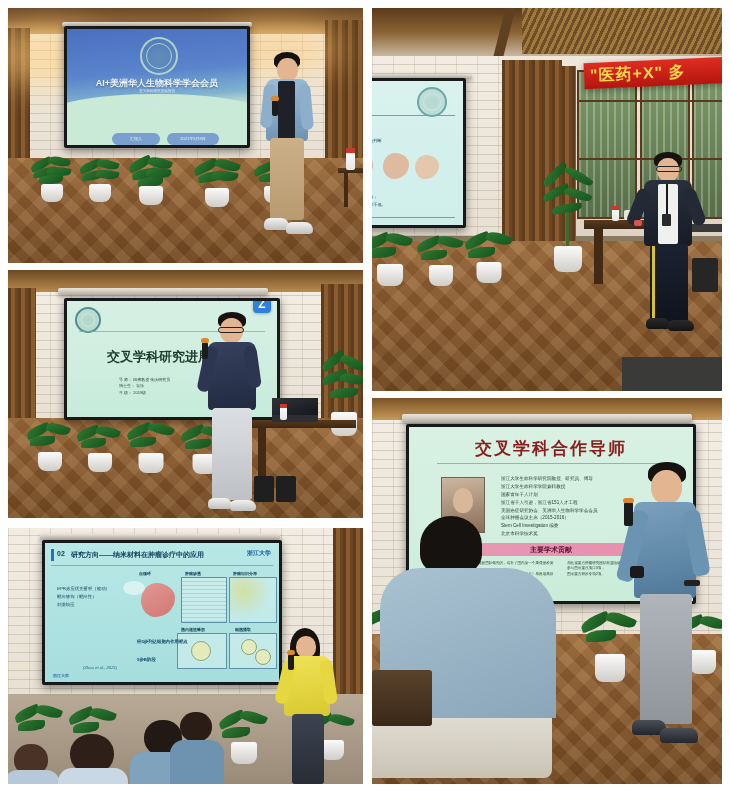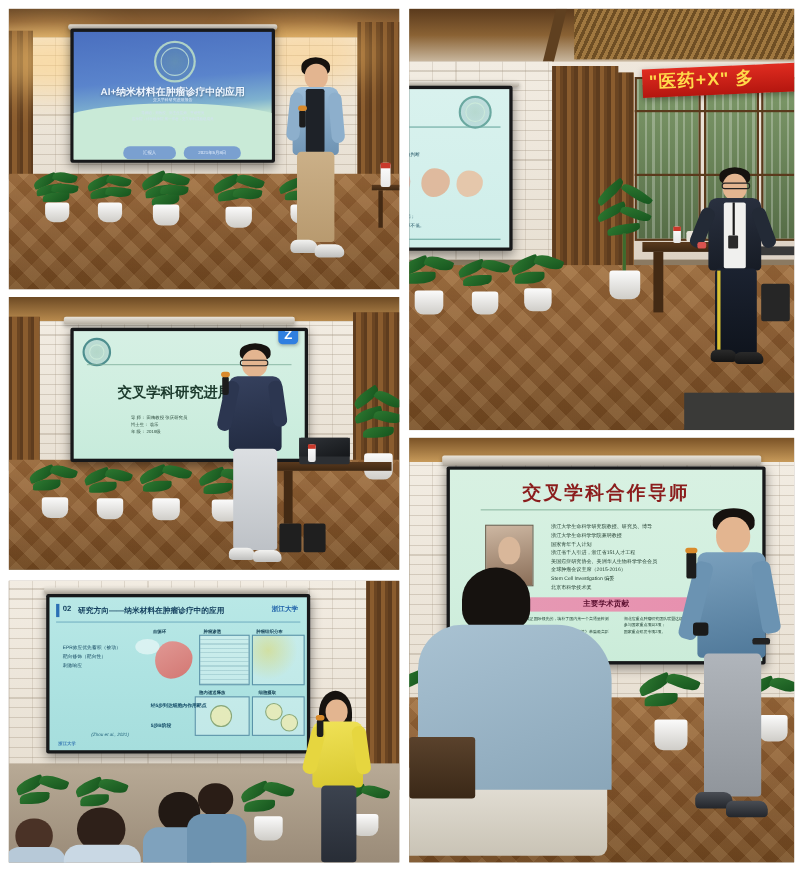--- a/index.html
+++ b/index.html
@@ -151,21 +151,21 @@
       <div class="glow" style="left:-20px;top:18px;width:120px;height:60px;background:rgba(255,205,120,.55);"></div>
       <div class="glow" style="right:20px;top:14px;width:130px;height:55px;background:rgba(255,200,110,.5);"></div>
       <div class="floor" style="height:105px;"></div>
       <div class="floor-herring" style="height:105px;"></div>
 
       <div class="screen-roller" style="left:54px;top:14px;width:190px;height:5px;"></div>
       <div class="screen-frame" style="left:56px;top:18px;width:186px;height:122px;">
         <div class="slide slideA">
           <div class="curve"></div>
           <div class="emblem" style="left:50%;margin-left:-17px;top:8px;width:34px;height:34px;"></div>
-          <div class="slideA-title" style="top:48px;font-size:9px;">AI+纳米材料在肿瘤诊疗中的应用</div>
+          <div class="slideA-title" style="top:48px;font-size:9px;">AI+美洲华人生物科学学会会员</div>
           <div class="slideA-sub" style="top:60px;font-size:3.6px;">交叉学科研究进展报告</div>
           <div class="slideA-auth" style="top:72px;font-size:3.2px;white-space:pre-line;">导师组：郑教授、陈主任医师、李研究员
 医学院：计算机学院  第一作者：交叉学科课题组成员</div>
           <div class="pill" style="left:45px;top:104px;width:48px;height:12px;font-size:4px;">汇报人</div>
           <div class="pill" style="left:100px;top:104px;width:52px;height:12px;font-size:4px;">2021年5月8日</div>
         </div>
       </div>
 
       <div class="plant" style="left:22px;top:148px;width:44px;height:48px;">
         <div class="leaf" style="left:0px;top:4px;width:22px;height:9px;transform:rotate(-22deg);"></div>

